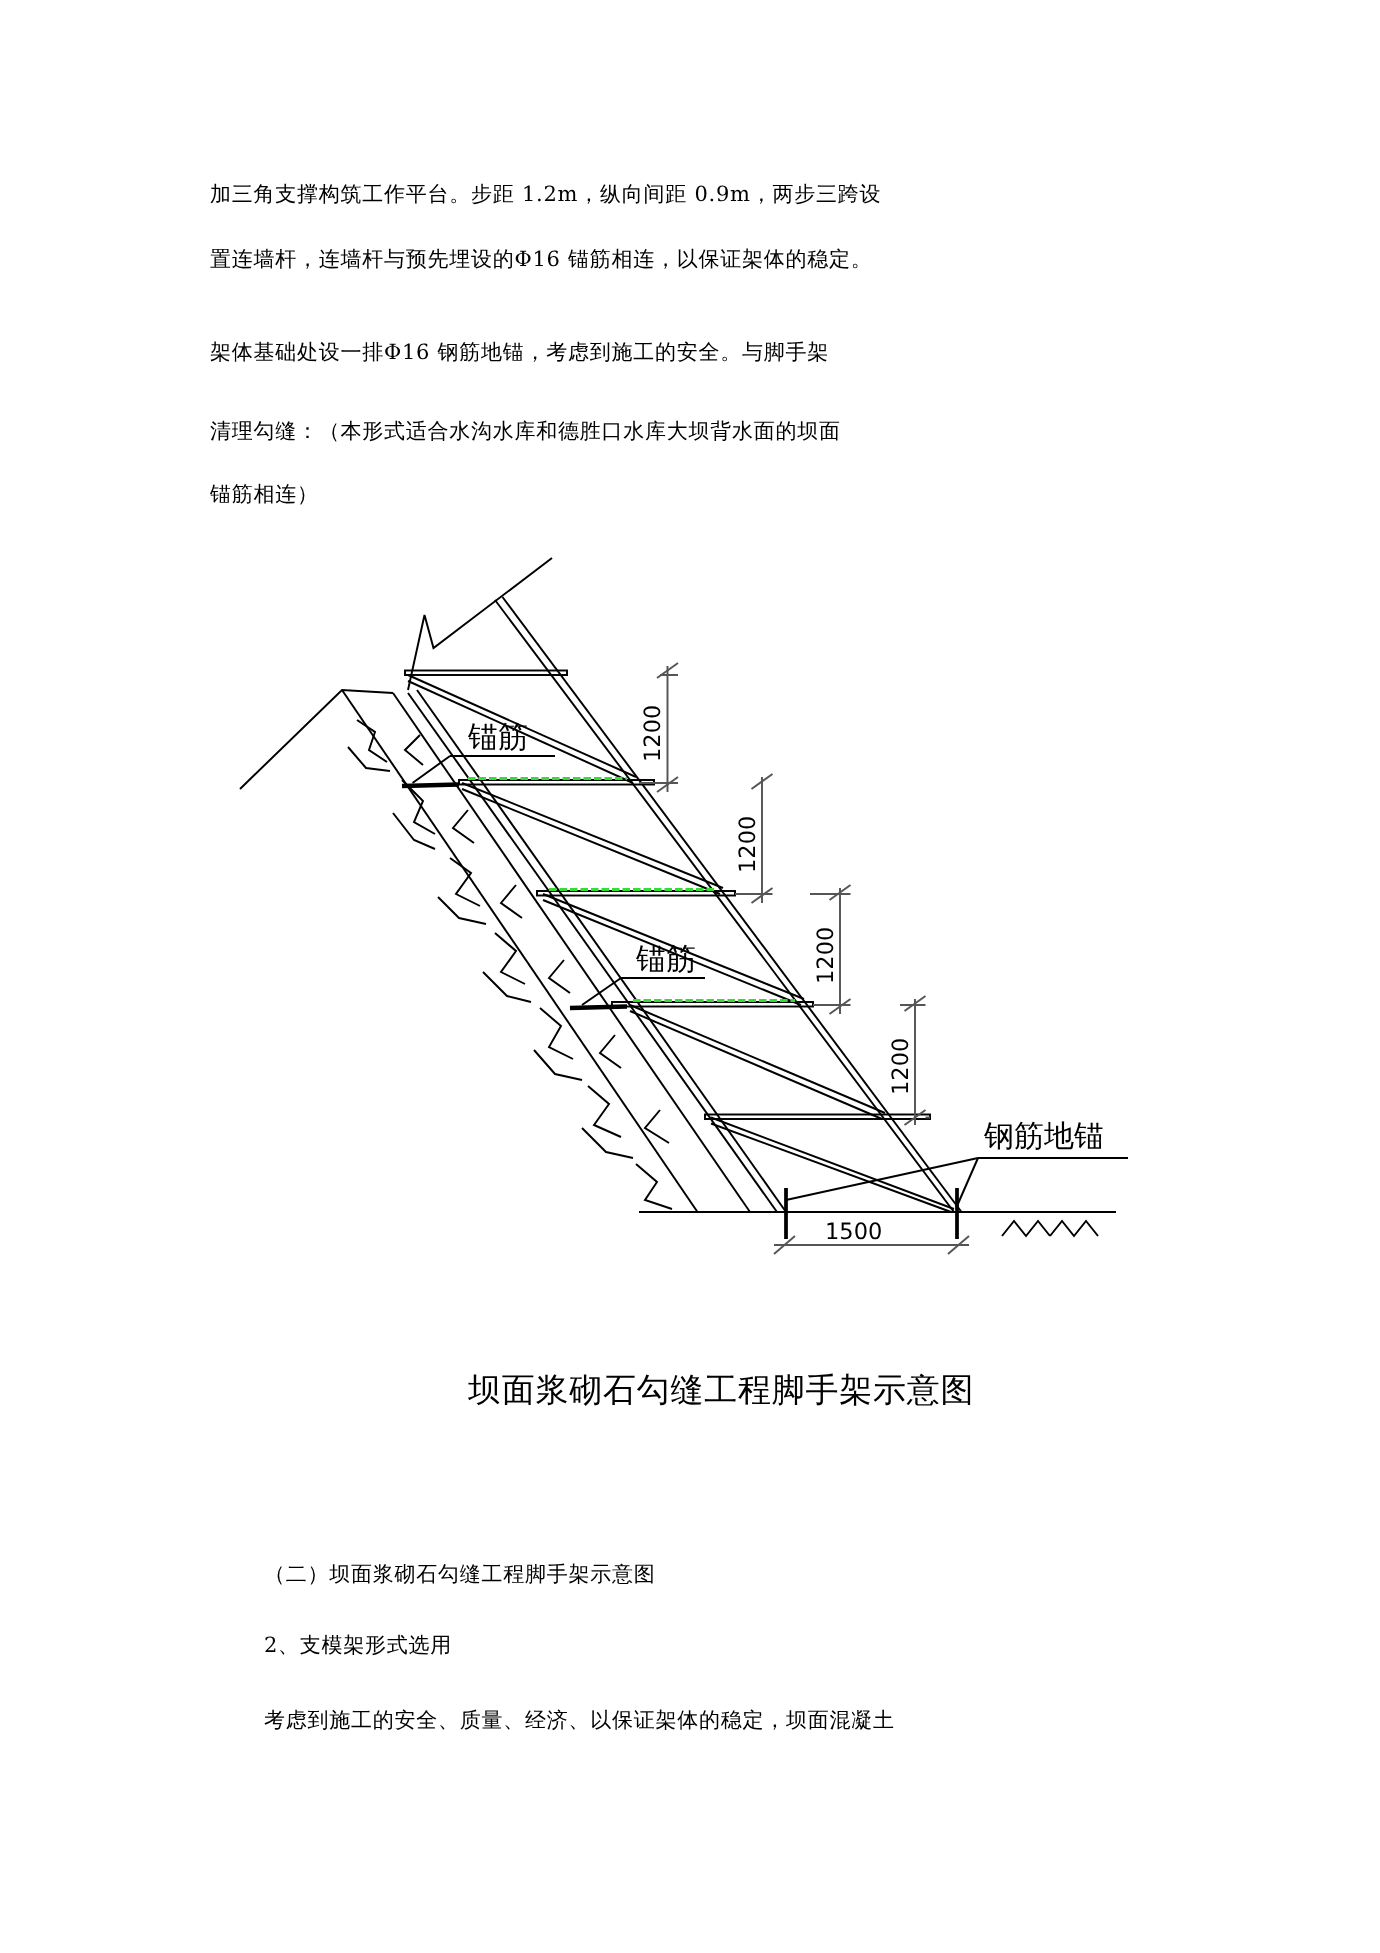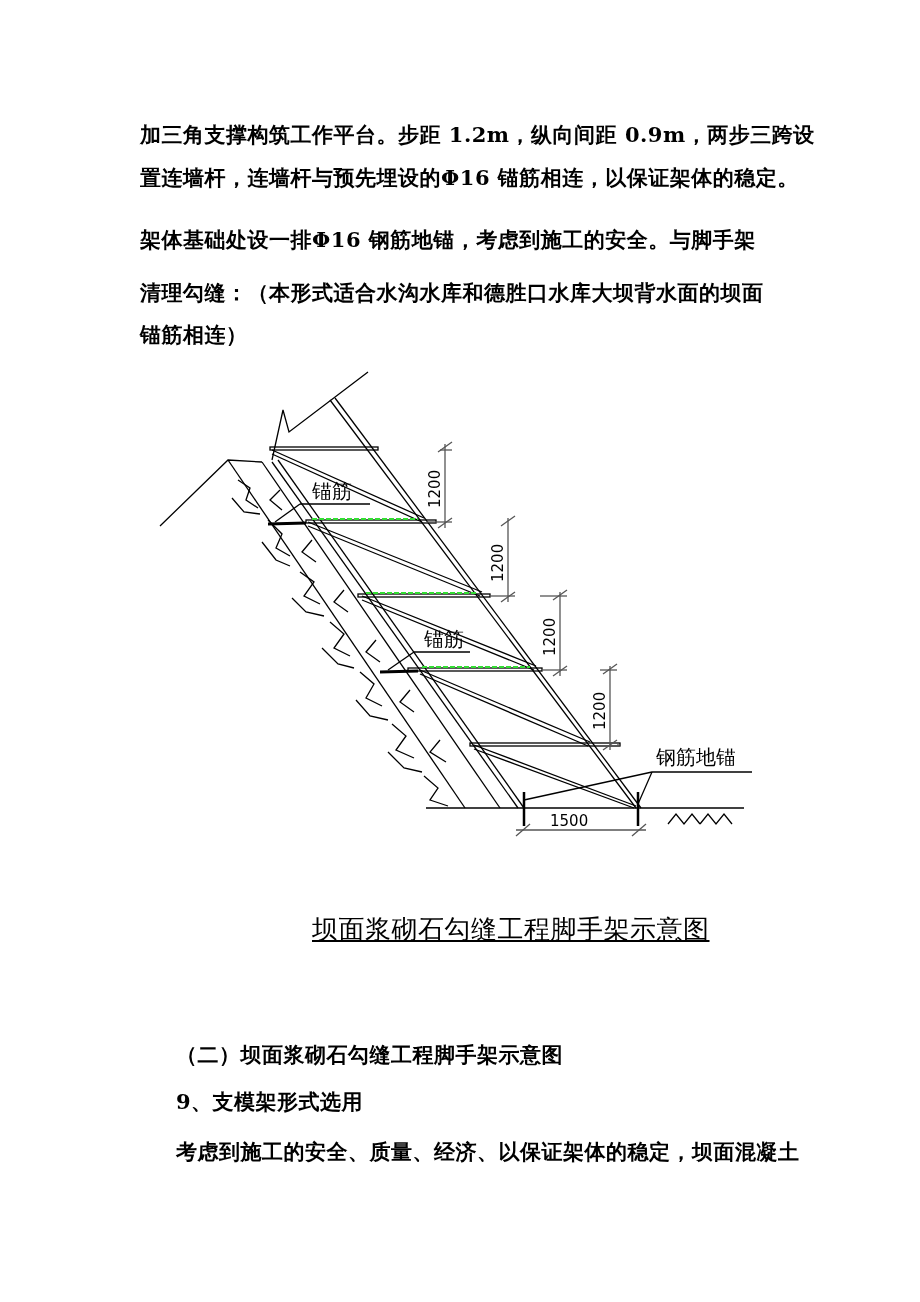--- a/index.html
+++ b/index.html
@@ -1,21 +1,21 @@
 <!DOCTYPE html>
 <html><head>
 <meta charset="utf-8">
 <style>
   html, body { margin: 0; padding: 0; background: #ffffff; }
   body { width: 920px; height: 1302px; position: relative; overflow: hidden;
          font-family: "DejaVu Serif", "Liberation Serif", serif; color: #000; }
-  .line { position: absolute; left: 140px; font-size: 21px; letter-spacing: 0.5px; white-space: nowrap; font-weight: bold; }
+  .line { position: absolute; left: 140px; font-size: 14px; letter-spacing: 0.5px; white-space: nowrap; }
   .indent { left: 176px; }
   #figure { position: absolute; left: 0; top: 0; width: 920px; height: 900px; }
-  .caption { position: absolute; left: 312px; top: 912px; font-size: 26px; text-decoration: underline; white-space: nowrap; letter-spacing: 0.5px; }
+  .caption { position: absolute; left: 312px; top: 912px; font-size: 22px; white-space: nowrap; letter-spacing: 0.5px; }
   svg text { font-family: "DejaVu Sans", "Liberation Sans", sans-serif; }
 </style>
 </head>
 <body>
 
 <div>
   <div class="line" style="top:121px">加三角支撑构筑工作平台。步距 1.2m，纵向间距 0.9m，两步三跨设</div>
   <div class="line" style="top:164px">置连墙杆，连墙杆与预先埋设的Φ16 锚筋相连，以保证架体的稳定。</div>
   <div class="line" style="top:226px">架体基础处设一排Φ16 钢筋地锚，考虑到施工的安全。与脚手架</div>
   <div class="line" style="top:279px">清理勾缝：（本形式适合水沟水库和德胜口水库大坝背水面的坝面</div>
@@ -155,14 +155,14 @@
   <text transform="translate(440,508) rotate(-90)" font-size="15">1200</text>
   <text transform="translate(503,582) rotate(-90)" font-size="15">1200</text>
   <text transform="translate(555,656) rotate(-90)" font-size="15">1200</text>
   <text transform="translate(605,730) rotate(-90)" font-size="15">1200</text>
   <text x="550" y="826" font-size="15">1500</text>
 </svg>
 
 <div class="caption">坝面浆砌石勾缝工程脚手架示意图</div>
 
 <div class="line indent" style="top:1041px">（二）坝面浆砌石勾缝工程脚手架示意图</div>
-<div class="line indent" style="top:1088px">9、支模架形式选用</div>
+<div class="line indent" style="top:1088px">2、支模架形式选用</div>
 <div class="line indent" style="top:1138px">考虑到施工的安全、质量、经济、以保证架体的稳定，坝面混凝土</div>
 
 </body></html>

